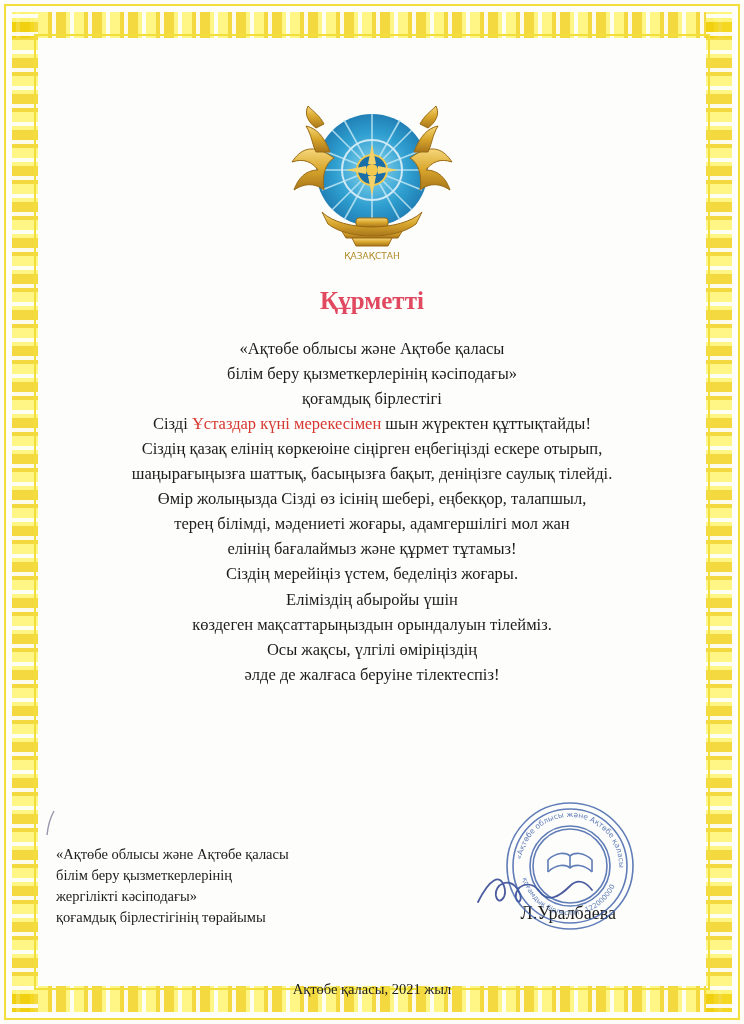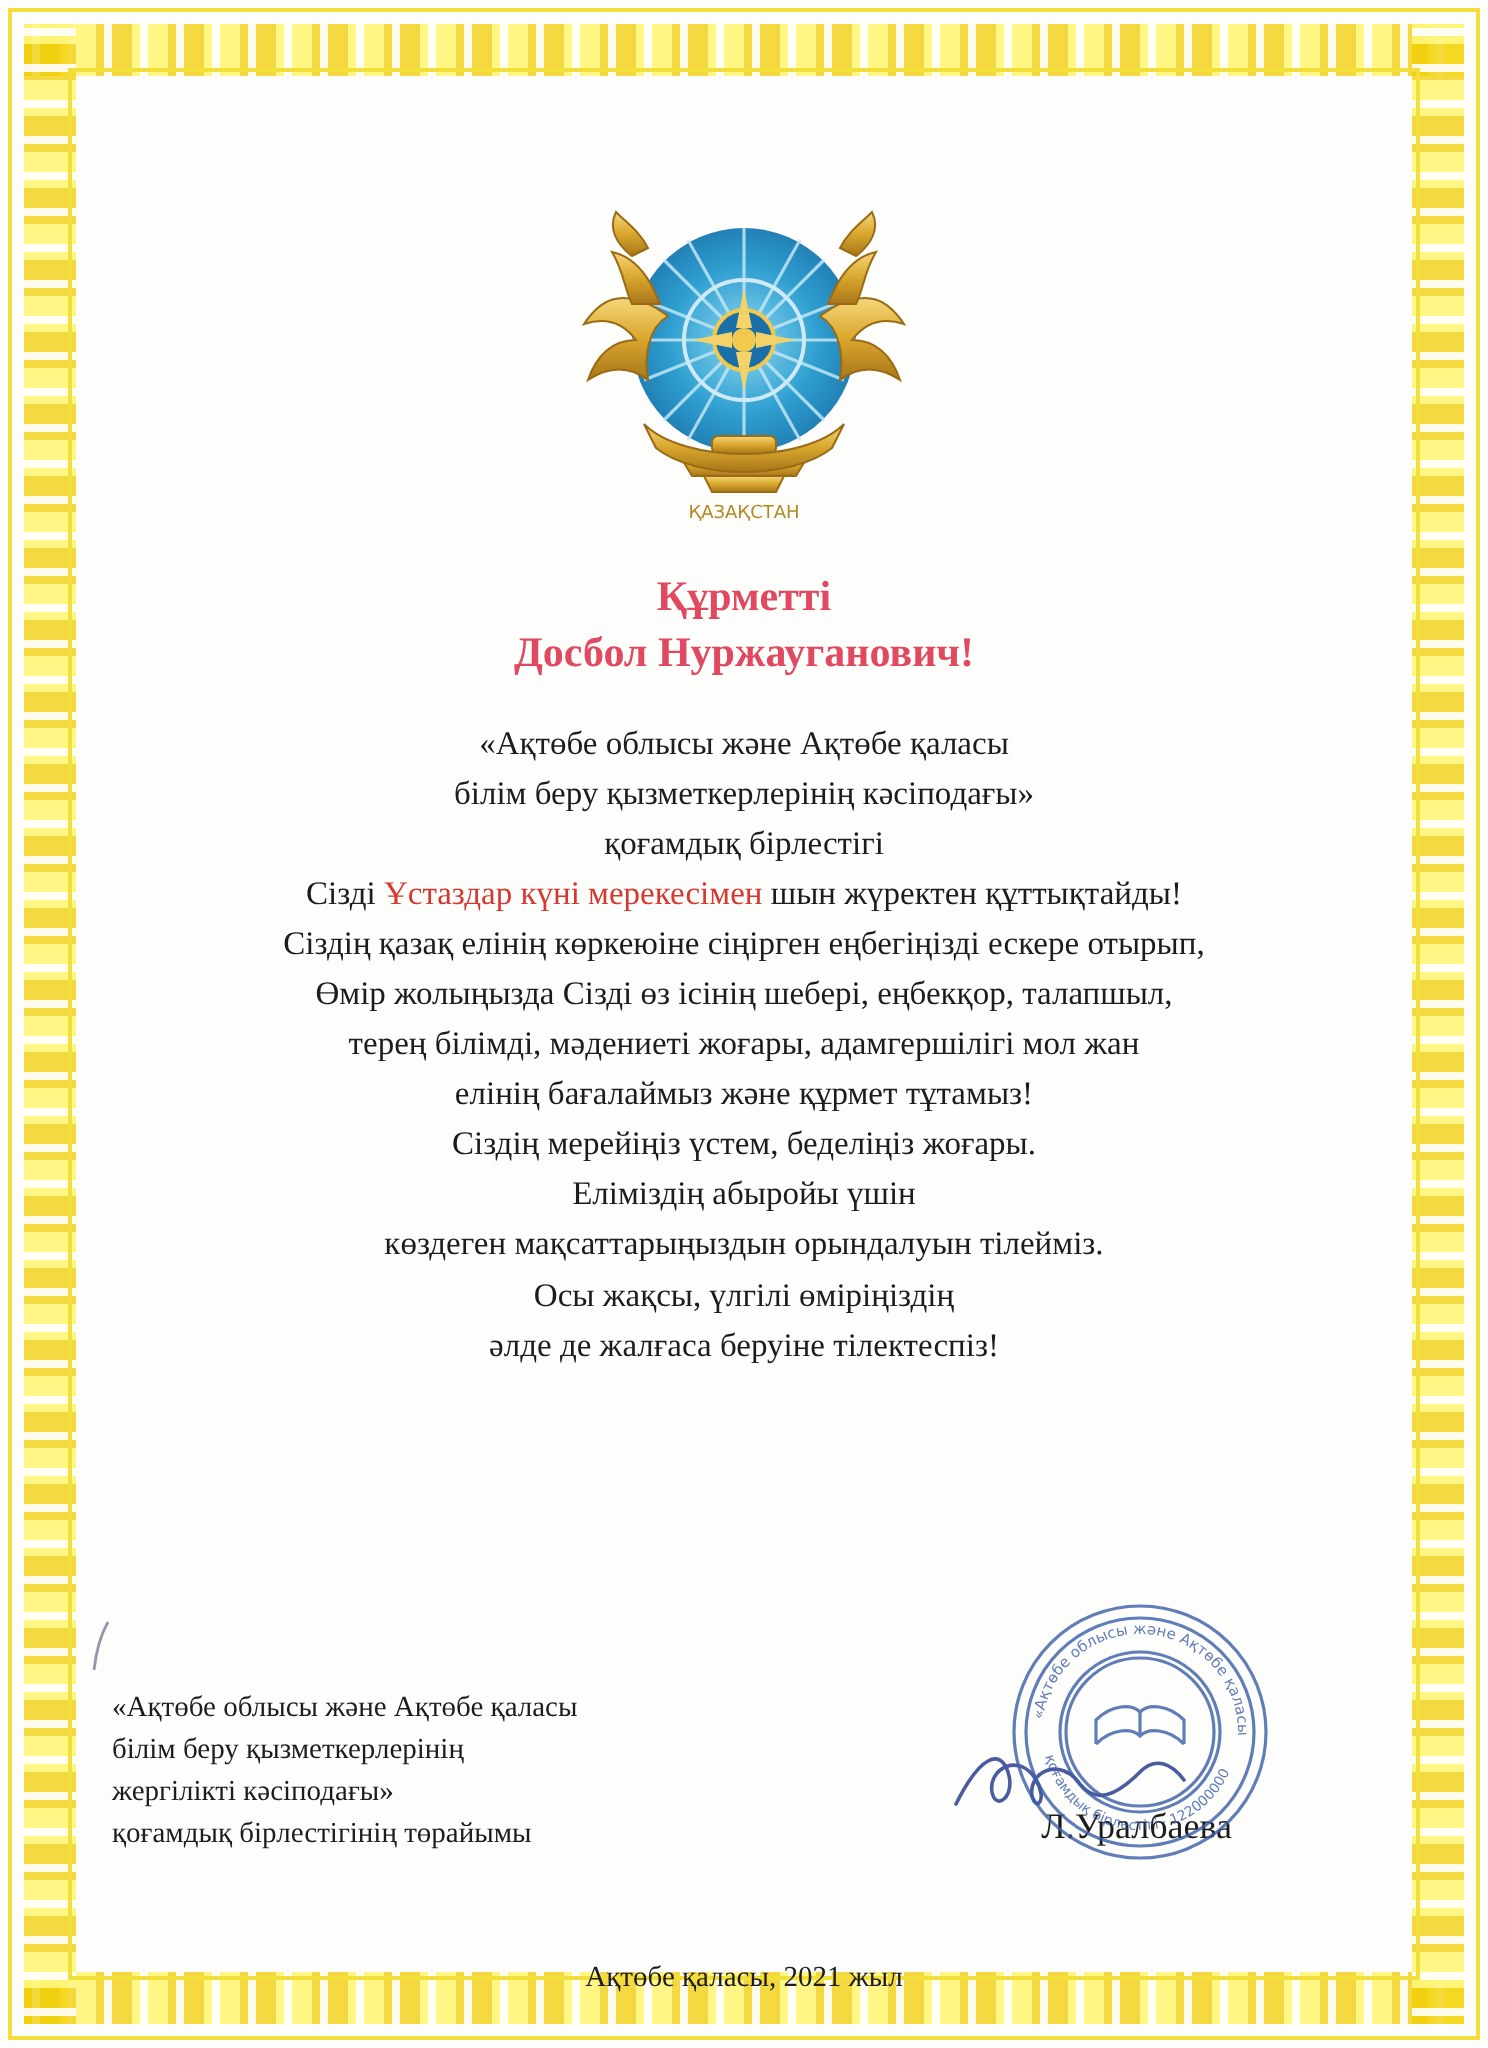--- a/index.html
+++ b/index.html
@@ -98,21 +98,21 @@
     letter-spacing: 2px;
     color: #e8536b;
     text-shadow: 1px 1px 0 rgba(200,60,80,.25);
   }
 
   .salutation {
     margin-top: 22px;
     color: #e0495f;
     font-family: "Liberation Serif", serif;
     font-weight: bold;
-    font-size: 21px;
+    font-size: 25px;
     line-height: 1.35;
   }
   .salutation .line2 { display: block; }
 
   .body-text {
     margin-top: 18px;
     font-size: 16.5px;
     line-height: 1.52;
     color: #1c1c1c;
   }
@@ -251,33 +251,33 @@
         </g>
 
         <path d="M40 120 C60 140, 120 140, 140 120 L134 132 C114 148, 66 148, 46 132 Z" fill="url(#gold)" stroke="#9a6a14" stroke-width="1"></path>
         <text x="90" y="167" font-size="9" text-anchor="middle" fill="#b08a26" font-family="DejaVu Sans, sans-serif">ҚАЗАҚСТАН</text>
       </svg>
     </div>
 
 
     <div class="salutation">
       <span>Құрметті</span>
-      <span class="line2">Досбол Нуржауганович!</span>
     </div>
 
     <div class="body-text">
       <p>«Ақтөбе облысы  және Ақтөбе қаласы</p>
       <p>білім беру қызметкерлерінің кәсіподағы»</p>
       <p>қоғамдық бірлестігі</p>
 
       <p>
         <span>Сізді </span><span class="hl-red">Ұстаздар  күні мерекесімен</span><span> шын жүректен құттықтайды!</span>
       </p>
 
       <p>Сіздің қазақ елінің көркеюіне сіңірген еңбегіңізді ескере отырып,</p>
+      <p>шаңырағыңызға шаттық, басыңызға бақыт, деніңізге саулық тілейді.</p>
       <p>Өмір жолыңызда Сізді өз ісінің шебері, еңбекқор, талапшыл,</p>
       <p>терең білімді, мәдениеті жоғары, адамгершілігі мол жан</p>
       <p>елінің бағалаймыз және құрмет тұтамыз!</p>
       <p>Сіздің мерейіңіз үстем, беделіңіз жоғары.</p>
       <p>Еліміздің абыройы үшін</p>
       <p>көздеген мақсаттарыңыздын орындалуын тілейміз.</p>
       <p>Осы жақсы, үлгілі өміріңіздің</p>
       <p>әлде де жалғаса беруіне тілектеспіз!</p>
     </div>
   </div>

